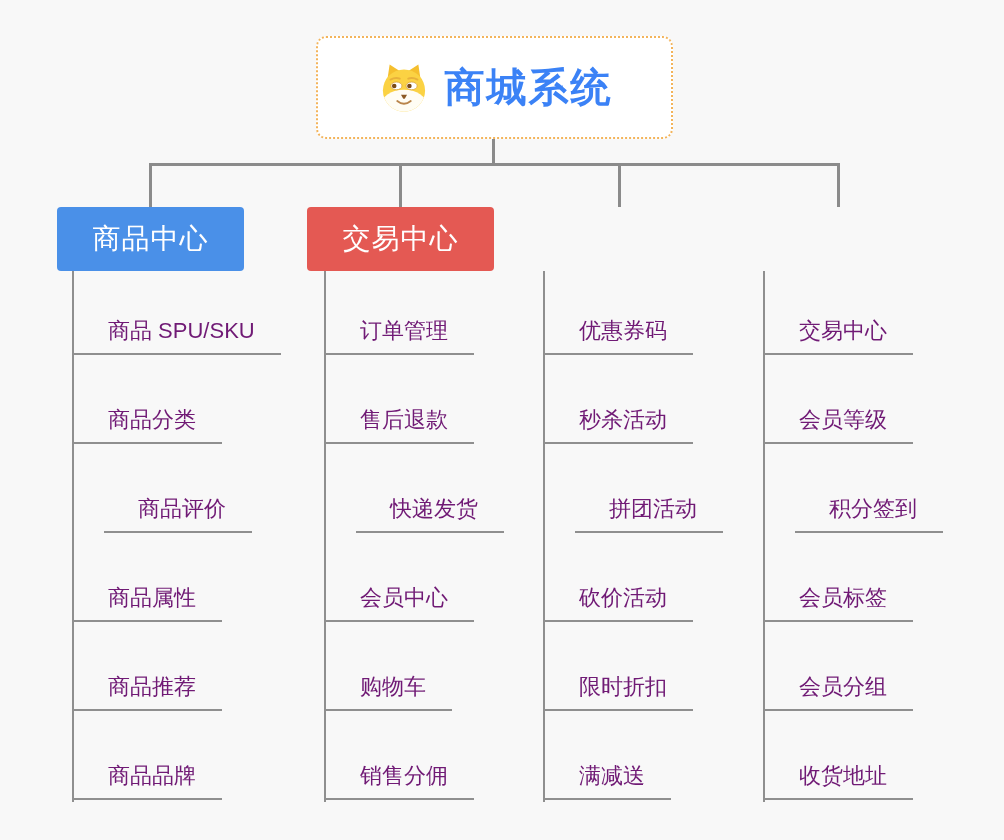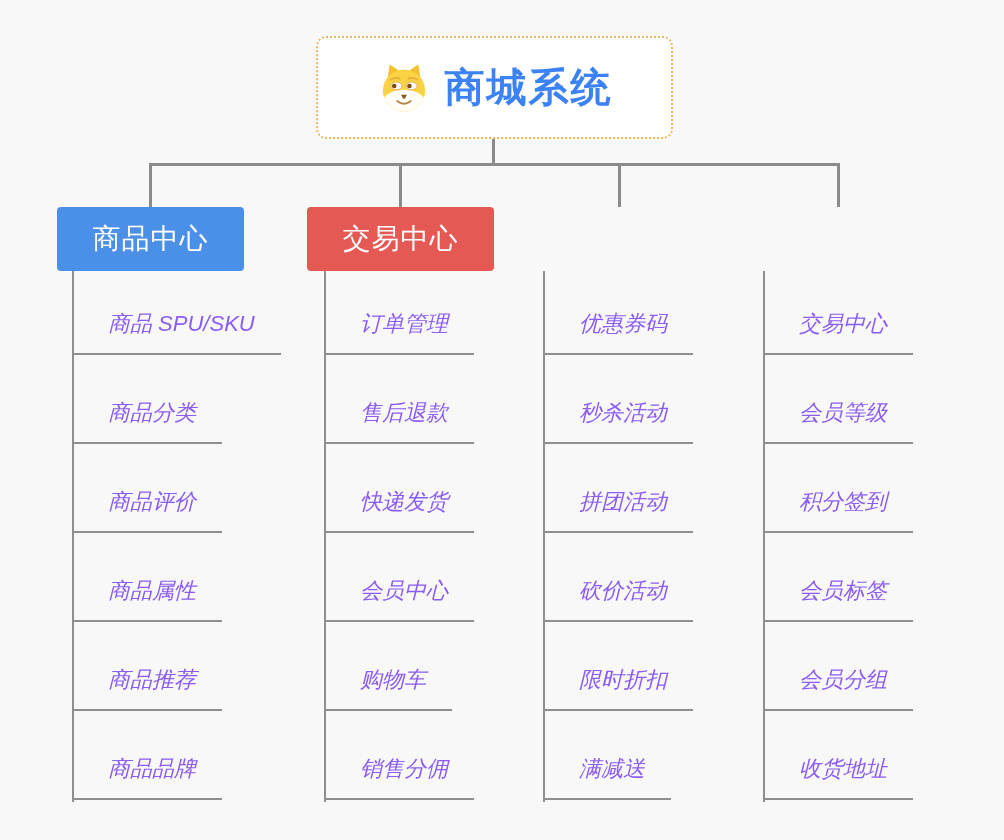--- a/index.html
+++ b/index.html
@@ -42,26 +42,26 @@
   }
   .col-0 { left:72px; }
   .col-1 { left:324px; }
   .col-2 { left:543px;text-align:right; }
   .col-3 { left:763px; }
 
   .leaf {
     position:absolute; left:0; height:42px; width:max-content;
     border-bottom:2px solid #8f8f8f;
     display:flex; align-items:flex-end;
-    padding:0 26px 14px 34px;
-    font-size:22px; color:#8b5cf6; white-space:nowrap; cursor:pointer;font-style:italic;
+    padding:0 26px 7px 34px;
+    font-size:22px; color:#701a75; white-space:nowrap; cursor:pointer;
   }
   .leaf-0 { top:42px; }
   .leaf-1 { top:131px; }
-  .leaf-2 { top:220px; }
+  .leaf-2 { top:220px;margin-left:30px; }
   .leaf-3 { top:309px; }
   .leaf-4 { top:398px; }
   .leaf-5 { top:487px; }
 </style>
 </head>
 <body>
 
 <div class="canvas">
 
   <div class="line stem"></div>

